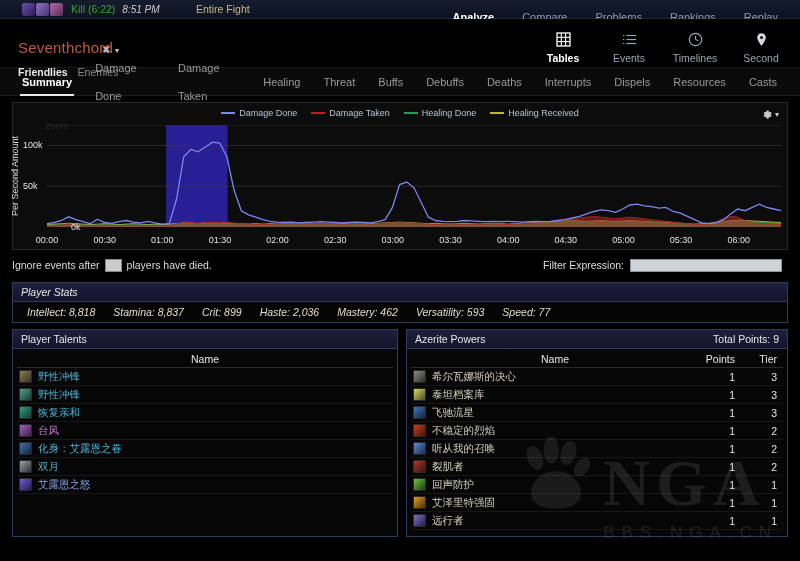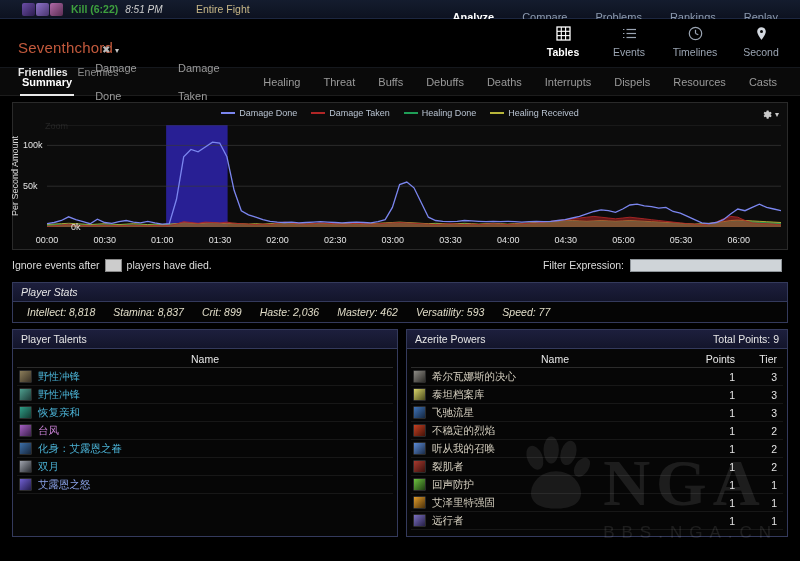--- a/index.html
+++ b/index.html
@@ -16,21 +16,21 @@
     height:19px; width:100%;
     background:linear-gradient(#141c2e,#0d1220);
     border-bottom:1px solid #1d2740;
     display:flex; align-items:center; position:relative;
   }
   .fight-icons{ display:flex; gap:1px; margin-left:22px; }
   .fi{ width:13px; height:13px; border-radius:2px; }
   .fi.a{ background:linear-gradient(135deg,#6b4ea8,#2c1d4d); }
   .fi.b{ background:linear-gradient(135deg,#8d74c9,#4a3570); }
   .fi.c{ background:linear-gradient(135deg,#b06aa8,#5a2d52); }
-  .kill-text{ color:#3ea03e; font-size:10.5px; margin-left:8px; font-weight:bold; }
+  .kill-text{ color:#3ea03e; font-size:10.5px; margin-left:8px; font-weight:normal; }
   .kill-time{ color:#cfcfcf; font-size:10px; font-style:italic; margin-left:7px; }
   .entire-fight{ color:#c9b887; font-size:10.5px; position:absolute; left:196px; }
   #topnav{ position:absolute; right:8px; top:8px; display:flex; height:30px; }
   .tnav{ color:#8d9bb0; font-size:11px; padding:0 14px; line-height:19px; position:relative; }
   .tnav.sel{ color:#fff; font-weight:bold; }
   .tnav.sel::after{
     content:""; position:absolute; left:8px; right:8px; bottom:-1px; height:2px; background:#e9e9e9;
   }
 
   
@@ -41,21 +41,21 @@
   #pname{
     position:absolute; left:18px; top:28px; transform:translateY(-50%);
     font-size:15px; color:#c2593c; font-weight:normal; letter-spacing:.2px;
   }
   #pclose{ position:absolute; left:102px; top:30px; transform:translateY(-50%); color:#b9b9b9; font-size:10px; }
   #pcaret{ position:absolute; left:115px; top:31px; transform:translateY(-50%); color:#c8c8c8; font-size:8px; }
   #fe-row{ position:absolute; left:18px; top:53px; transform:translateY(-50%); display:flex; gap:10px; }
   #fe-row .f{ color:#e8e8e8; font-size:10.5px; font-weight:bold; }
   #fe-row .e{ color:#8b8b8b; font-size:10.5px; }
 
-  #viewnav{ position:absolute; right:6px; top:2px; display:flex;justify-content:center; }
+  #viewnav{ position:absolute; right:6px; top:8px; display:flex;justify-content:center; }
   .vitem{ width:66px; text-align:center; color:#9aa4b2; }
   .vitem .vico{ height:24px; display:flex; align-items:center; justify-content:center; }
   .vitem .vlab{ font-size:10.5px; margin-top:1px; display:block; }
   .vitem.sel{ color:#fff; }
   .vitem.sel .vlab{ font-weight:bold; }
 
   
   #subtabs{
     height:28px; display:flex; align-items:center; background:#0a0a0a;
     border-bottom:1px solid #1c1c1c; padding-left:22px;

